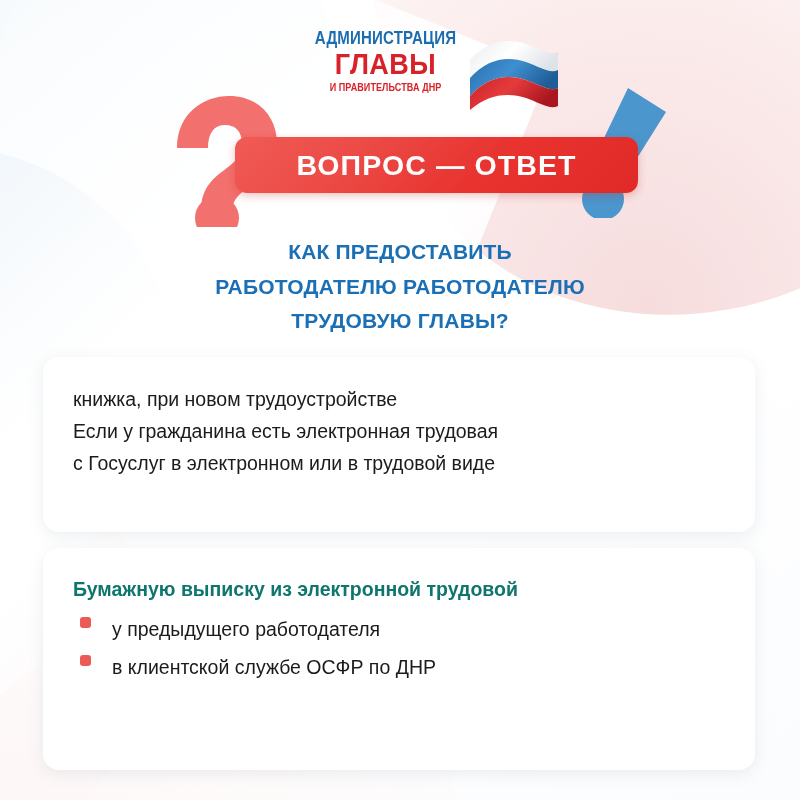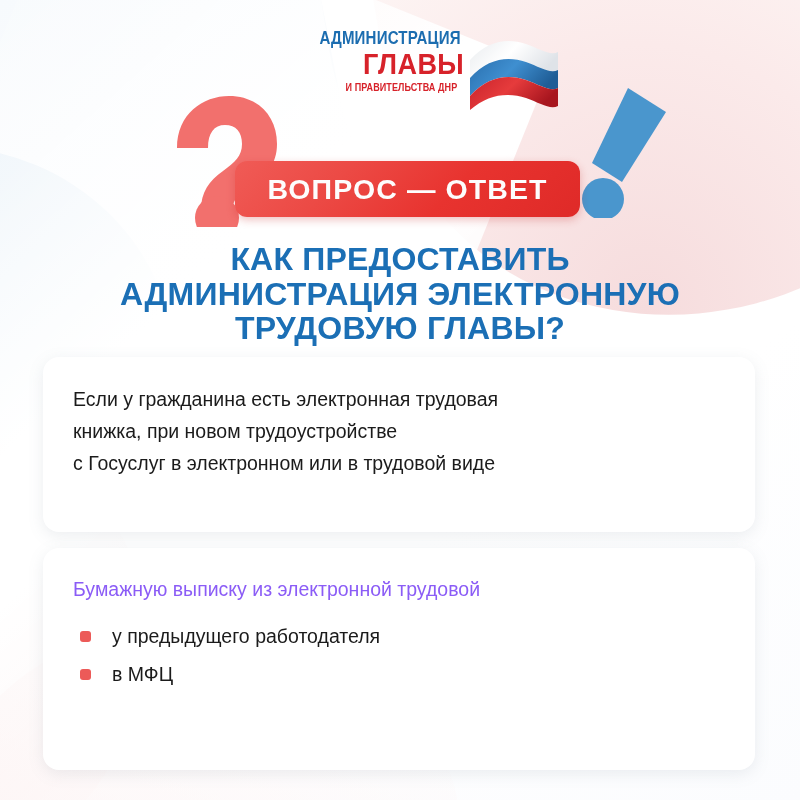--- a/index.html
+++ b/index.html
@@ -55,80 +55,80 @@
     transform:rotate(22deg);
   }
   .wave-bottom{
     bottom:-120px;left:-60px;width:520px;height:300px;
     background:linear-gradient(20deg,#fdf4f4 0%,rgba(255,255,255,0) 78%);
     border-radius:50% 50% 0 0/70% 70% 0 0;
   }
 
   
   .logo{position:absolute;top:28px;left:290px;width:270px;height:86px;}
-  .logo-text{position:absolute;left:8px;top:0;width:175px;text-align:right;}
+  .logo-text{position:absolute;left:8px;top:0;width:175px;text-align:center;}
   .logo-l1{
     font-size:17.5px;font-weight:bold;color:#1c6db0;letter-spacing:.2px;
     line-height:20px;transform:scaleX(.86);transform-origin:center;white-space:nowrap;
   }
   .logo-l2{
     font-size:30px;font-weight:bold;color:#d7222a;letter-spacing:.5px;
     line-height:32px;transform:scaleX(.9);transform-origin:center;white-space:nowrap;
   }
   .logo-l3{
     font-size:11px;font-weight:bold;color:#d7222a;letter-spacing:.1px;
     line-height:14px;transform:scaleX(.82);transform-origin:center;white-space:nowrap;
   }
   .logo-flag{position:absolute;left:178px;top:6px;width:92px;height:78px;}
 
   
   .qmark{position:absolute;left:165px;top:92px;width:120px;height:135px;}
   .emark{position:absolute;left:582px;top:86px;width:110px;height:132px;}
 
   
   .banner{
-    position:absolute;left:235px;top:137px;width:345px;height:56px;
+    position:absolute;left:235px;top:137px;width:403px;height:56px;
     border-radius:12px;
     background:linear-gradient(135deg,#f05b56 0%,#ec4a45 30%,#e8332f 62%,#df2a28 100%);
     box-shadow:0 3px 9px rgba(200,40,40,.28);
-    display:flex;align-items:center;justify-content:center;margin-top:24px;
+    display:flex;align-items:center;justify-content:center;
   }
   .banner-text{
     color:#fdfdfd;font-size:28.5px;font-weight:bold;letter-spacing:1.1px;
     white-space:nowrap;
   }
 
   
   .heading{
     position:absolute;left:60px;top:221px;width:680px;text-align:center;
-    color:#1b6fb5;font-size:32px;font-weight:bold;line-height:34.5px;
+    color:#1b6fb5;font-size:21px;font-weight:bold;line-height:34.5px;
     letter-spacing:.2px;
   }
   .heading span{display:block;white-space:nowrap;}
 
   
   .card{
     position:absolute;left:43px;width:712px;
     background:#ffffff;border-radius:16px;
     box-shadow:0 4px 16px rgba(110,120,140,.13);
   }
   .card-1{top:357px;height:175px;}
   .card-2{top:548px;height:222px;}
 
   .card-body{padding:26px 30px 0 30px;}
   .para-line{
     color:#1b1b1b;font-size:19.5px;line-height:32px;white-space:nowrap;
   }
   .lead-line{
-    color:#8b5cf6;font-size:19.5px;font-weight:normal;line-height:31px;white-space:nowrap;
+    color:#0f766e;font-size:19.5px;font-weight:bold;line-height:31px;white-space:nowrap;
   }
 
   .bullets{margin:12px 0 0 0;padding:0;list-style:none;}
   .bullet-item{
-    display:flex;align-items:center;height:38px;
+    display:flex;align-items:flex-start;height:38px;
   }
   .bullet-dot{
     width:11px;height:11px;border-radius:3px;background:#ec5a58;
     margin-left:7px;margin-right:21px;flex:none;
   }
   .bullet-label{
     color:#1b1b1b;font-size:19.5px;line-height:24px;white-space:nowrap;
   }
 </style>
 </head>
@@ -187,41 +187,41 @@
       <path d="M2 62 C20 42 40 40 58 46 C72 51 82 58 90 54 L90 72 C82 76 72 69 58 64 C40 58 20 60 2 76 Z" fill="url(#gRed)"></path>
     </svg>
   </div>
 
   <div class="banner">
     <span class="banner-text">ВОПРОС — ОТВЕТ</span>
   </div>
 
   <h1 class="heading">
     <span>КАК ПРЕДОСТАВИТЬ</span>
-    <span>АДМИНИСТРАЦИЯ ЭЛЕКТРОННУЮ</span>
+    <span>РАБОТОДАТЕЛЮ РАБОТОДАТЕЛЮ</span>
     <span>ТРУДОВУЮ ГЛАВЫ?</span>
   </h1>
 
   <section class="card card-1">
     <div class="card-body">
+      <div class="para-line">книжка, при новом трудоустройстве</div>
       <div class="para-line">Если у гражданина есть электронная трудовая</div>
-      <div class="para-line">книжка, при новом трудоустройстве</div>
       <div class="para-line">с Госуслуг в электронном или в трудовой виде</div>
     </div>
   </section>
 
   <section class="card card-2">
     <div class="card-body">
       <div class="lead-line">Бумажную выписку из электронной трудовой</div>
       <ul class="bullets">
         <li class="bullet-item">
           <span class="bullet-dot"></span>
           <span class="bullet-label">у предыдущего работодателя</span>
         </li>
         <li class="bullet-item">
           <span class="bullet-dot"></span>
-          <span class="bullet-label">в МФЦ</span>
+          <span class="bullet-label">в клиентской службе ОСФР по ДНР</span>
         </li>
       </ul>
     </div>
   </section>
 
 </div>
 
 </body></html>

